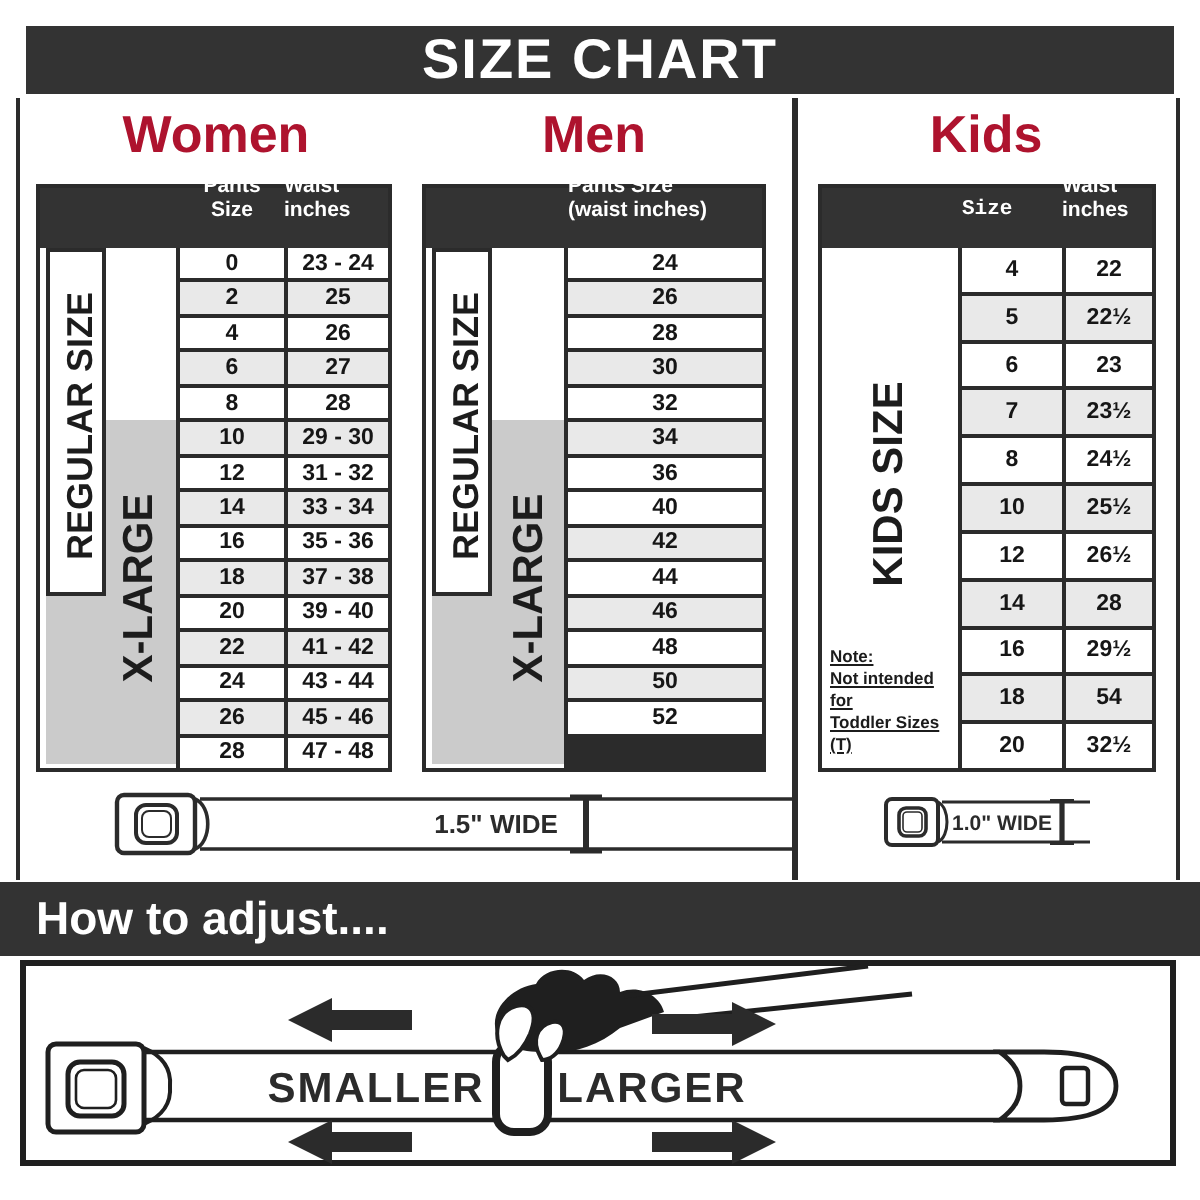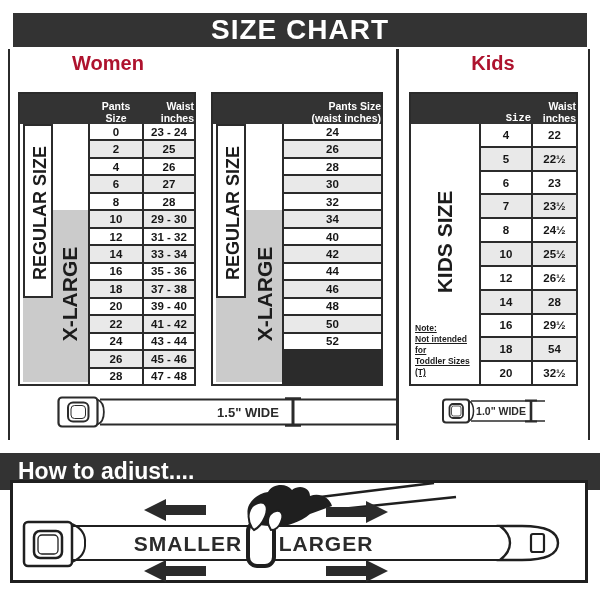--- a/index.html
+++ b/index.html
@@ -9,64 +9,65 @@
   .page { position:relative; width:516px; height:600px; background:#fff; }
 
   .title-bar { left:13px; top:13px; width:574px; height:34px; background:#333333;
     color:#fff; display:flex; align-items:center; justify-content:center;
     font-weight:bold; font-size:28px; letter-spacing:1px; }
 
   .edge { background:#2b2b2b; top:49px; height:391px; width:2px; }
   .edge.l { left:8px; } .edge.r { left:588px; }
   .divider { left:396px; top:49px; width:3px; height:391px; background:#2b2b2b; }
 
-  .col-heading { top:52px; color:#ae132e; font-weight:bold; font-size:20px;
+  .col-heading { top:52px; color:#ae132e; font-weight:bold; font-size:26px;
     text-align:center; }
 
   .size-table { border:2px solid #2b2b2b; background:#fff; }
   .thead { position:absolute; left:0; right:0; top:0; height:30px; background:#333333;
     color:#fff; display:flex; font-weight:bold; font-size:10.5px; line-height:1.15; }
   .hcell { display:flex; flex-direction:column; justify-content:flex-end;
-    align-items:flex-end; padding-bottom:0; text-align:center; }
+    align-items:flex-start; padding-bottom:13px; text-align:center; }
   .lzone { position:absolute; left:0; top:30px; bottom:0; background:#fff; }
   .tbody { position:absolute; top:30px; bottom:0; right:0; display:grid; gap:2px;
     background:#2b2b2b; border-left:2px solid #2b2b2b; }
   .cell { background:#fff; display:flex; align-items:center; justify-content:center;
     font-weight:bold; font-size:11.5px; color:#161616; }
   .cell.g { background:#e9e9e9; }
 
   .rot { position:absolute; text-align:center; transform:rotate(-90deg);
     font-weight:bold; color:#1c1c1c; white-space:nowrap; }
   .reg-box { position:absolute; left:3px; top:0; width:30px; height:174px;
     border:2px solid #2b2b2b; background:#fff; z-index:2; }
   .xl-box { position:absolute; left:3px; top:86px; right:0; bottom:2px;
     background:#cbcbcb; z-index:1; }
   .note { position:absolute; left:4px; bottom:6px; font-size:8.5px; font-weight:bold;
     line-height:1.3; color:#1c1c1c;text-decoration:underline; }
 
   .adjust-bar { left:0; top:441px; width:600px; height:37px; background:#333333;
     color:#fff; display:flex; align-items:center; padding-left:18px;
-    font-weight:bold; font-size:23px;margin-top:12px; }
+    font-weight:bold; font-size:23px; }
 
   svg { display:block; }
   svg text { font-family:"Liberation Sans", sans-serif; font-weight:bold;
     fill:#2b2b2b; }
 </style>
 </head>
 <body>
 
 <div class="page">
 
   <div class="abs title-bar">SIZE CHART</div>
 
   <div class="abs edge l"></div>
   <div class="abs edge r"></div>
   <div class="abs divider"></div>
 
   <div class="abs col-heading" style="left:20px;width:176px;">Women</div>
+  <div class="abs col-heading" style="left:212px;width:170px;">Men</div>
   <div class="abs col-heading" style="left:408px;width:170px;">Kids</div>
 
   <div class="abs size-table" style="left:18px;top:92px;width:178px;height:294px;">
     <div class="thead">
       <div style="width:70px;"></div>
       <div class="hcell" style="width:52px;">
           <span>Pants Size</span>
         </div>
       <div class="hcell" style="flex:1;">
           <span>Waist</span>
@@ -131,20 +132,21 @@
         <div class="rot" style="width:174px;height:30px;line-height:30px;left:-72px;top:72px;font-size:18px;">REGULAR SIZE</div>
       </div>
     </div>
     <div class="tbody" style="left:69px;grid-template-columns:1fr;grid-template-rows:repeat(15,1fr);">
       <div class="cell">24</div>
       <div class="cell g">26</div>
       <div class="cell">28</div>
       <div class="cell g">30</div>
       <div class="cell">32</div>
       <div class="cell g">34</div>
+      <div class="cell">36</div>
       <div class="cell">40</div>
       <div class="cell g">42</div>
       <div class="cell">44</div>
       <div class="cell g">46</div>
       <div class="cell">48</div>
       <div class="cell g">50</div>
       <div class="cell">52</div>
     </div>
   </div>
 

